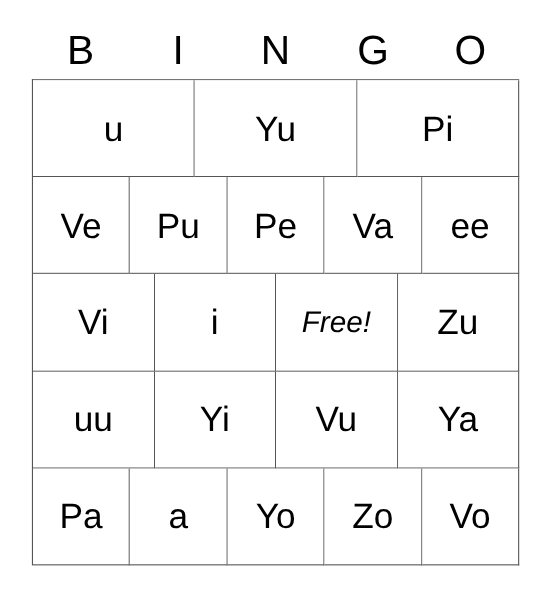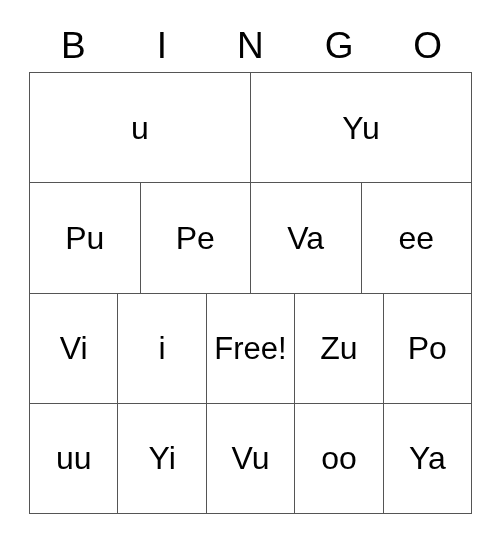--- a/index.html
+++ b/index.html
@@ -69,61 +69,69 @@
     display: flex;
     align-items: center;
     justify-content: center;
     font-size: 32px;
     line-height: 1;
     color: #000000;
     white-space: nowrap;
     overflow: hidden;
   }
   .grid-cell.free-cell {
-    font-size: 31px;
+    font-size: 27px;
+    font-style: italic;
   }
 </style>
 </head>
 <body>
 
 <div id="bingo-card">
 
   <div id="header-row">
     <div class="header-cell">B</div>
     <div class="header-cell">I</div>
     <div class="header-cell">N</div>
     <div class="header-cell">G</div>
     <div class="header-cell">O</div>
   </div>
 
   <div id="grid">
 
     <div class="grid-row">
       <div class="grid-cell">u</div>
       <div class="grid-cell">Yu</div>
+      <div class="grid-cell">Pi</div>
     </div>
 
     <div class="grid-row">
+      <div class="grid-cell">Ve</div>
       <div class="grid-cell">Pu</div>
       <div class="grid-cell">Pe</div>
       <div class="grid-cell">Va</div>
       <div class="grid-cell">ee</div>
     </div>
 
     <div class="grid-row">
       <div class="grid-cell">Vi</div>
       <div class="grid-cell">i</div>
       <div class="grid-cell free-cell">Free!</div>
       <div class="grid-cell">Zu</div>
-      <div class="grid-cell">Po</div>
     </div>
 
     <div class="grid-row">
       <div class="grid-cell">uu</div>
       <div class="grid-cell">Yi</div>
       <div class="grid-cell">Vu</div>
-      <div class="grid-cell">oo</div>
       <div class="grid-cell">Ya</div>
     </div>
 
+    <div class="grid-row">
+      <div class="grid-cell">Pa</div>
+      <div class="grid-cell">a</div>
+      <div class="grid-cell">Yo</div>
+      <div class="grid-cell">Zo</div>
+      <div class="grid-cell">Vo</div>
+    </div>
 
   </div>
 </div>
 
 </body></html>

